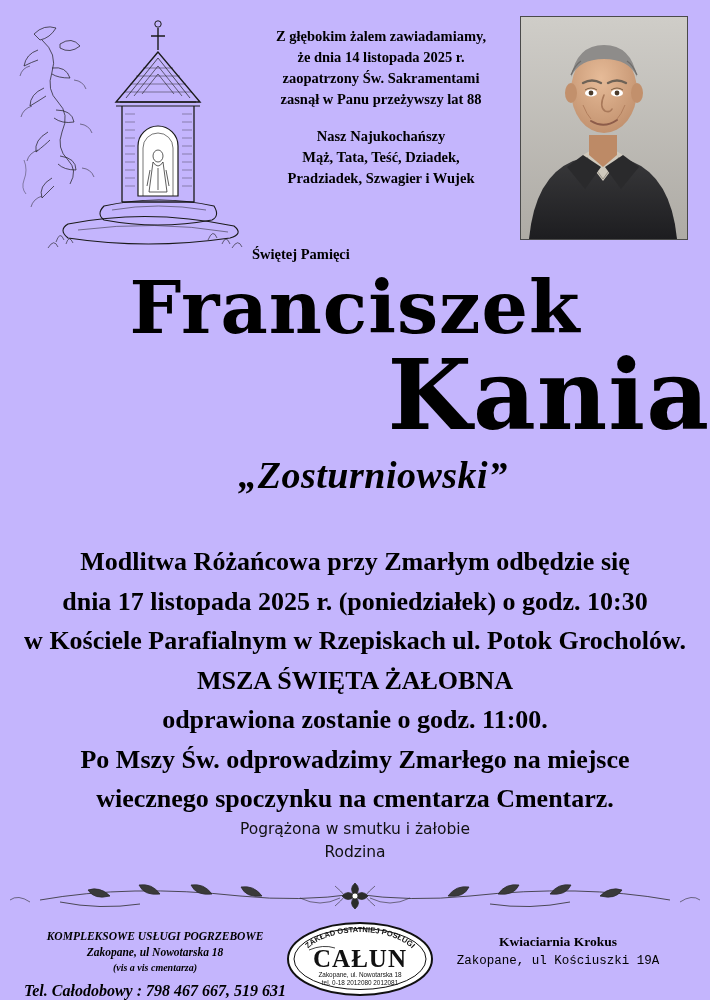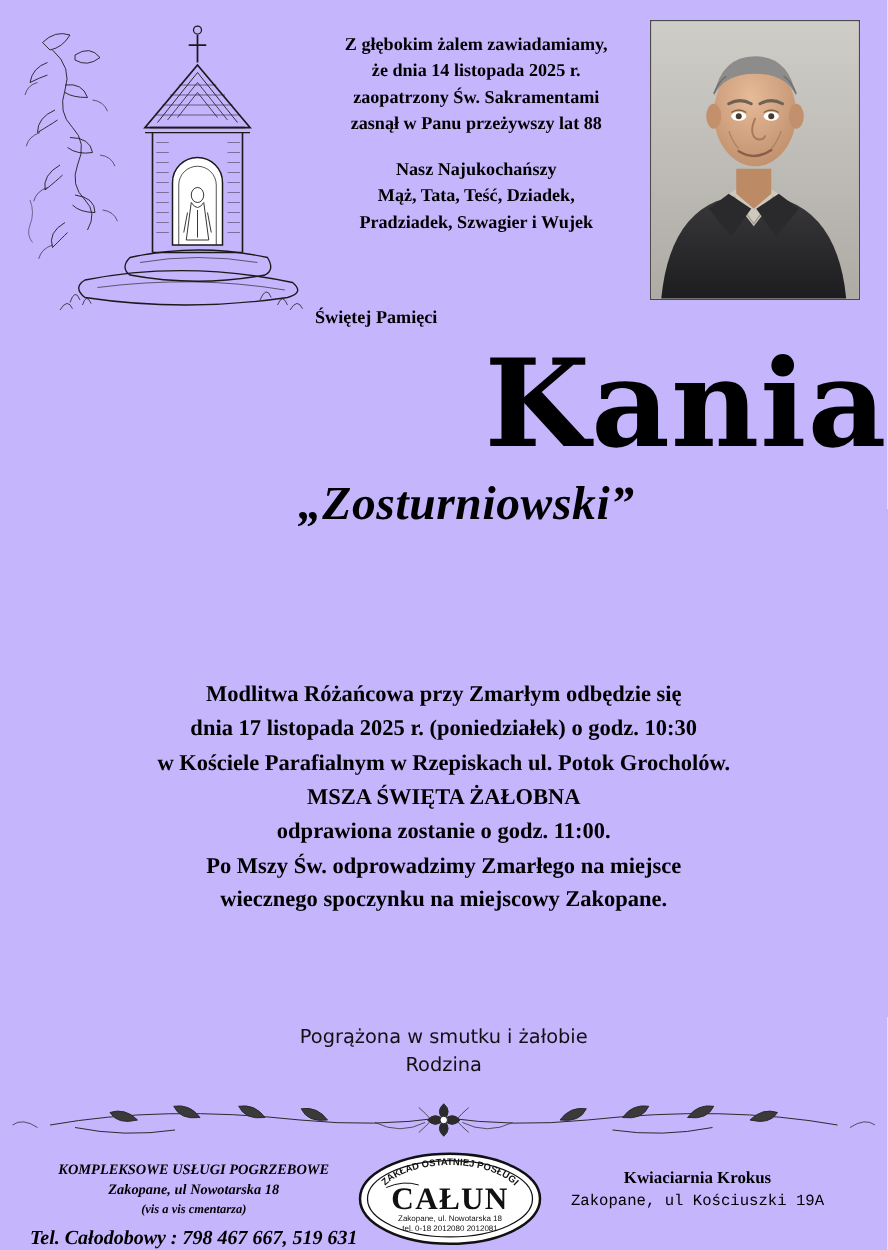--- a/index.html
+++ b/index.html
@@ -108,21 +108,21 @@
   }
 
   
   .ceremony {
     position: absolute;
     top: 542px;
     left: 0;
     width: 710px;
     text-align: center;
     font-weight: bold;
-    font-size: 18px;
+    font-size: 26px;
     line-height: 1.52;
   }
 
   .family {
     position: absolute;
     top: 818px;
     left: 0;
     width: 710px;
     text-align: center;
     font-family: "DejaVu Sans", sans-serif;
@@ -326,32 +326,33 @@
 
         <path d="M62 88 q4 10 8 14 M104 88 q-4 10 -8 14" stroke="#b27f5e" stroke-width="1" fill="none"></path>
 
         <path d="M62 138 l-16 12 l18 22 l16 -22z" fill="#2a2a2c"></path>
         <path d="M102 138 l16 12 l-18 22 l-16 -22z" fill="#2a2a2c"></path>
       </svg>
     </div>
   </div>
 
   <div class="name-block">
+    <div class="fname">Franciszek</div>
     <div class="lname">Kania</div>
     <div class="nickname">„Zosturniowski”</div>
   </div>
 
   <div class="ceremony">
     <div>Modlitwa Różańcowa przy Zmarłym odbędzie się</div>
     <div>dnia 17 listopada 2025 r. (poniedziałek) o godz. 10:30</div>
     <div>w Kościele Parafialnym w Rzepiskach ul. Potok Grocholów.</div>
     <div>MSZA ŚWIĘTA ŻAŁOBNA</div>
     <div>odprawiona zostanie o godz. 11:00.</div>
     <div>Po Mszy Św. odprowadzimy Zmarłego na miejsce</div>
-    <div>wiecznego spoczynku na miejscowy Zakopane.</div>
+    <div>wiecznego spoczynku na cmentarza Cmentarz.</div>
   </div>
 
   <div class="family">
     <div>Pogrążona w smutku i żałobie</div>
     <div>Rodzina</div>
   </div>
 
   <div class="ornament">
     <svg width="710" height="36" viewBox="0 0 710 36" xmlns="http://www.w3.org/2000/svg">
       <g stroke="#2b2b2b" fill="none" stroke-width="0.8">

